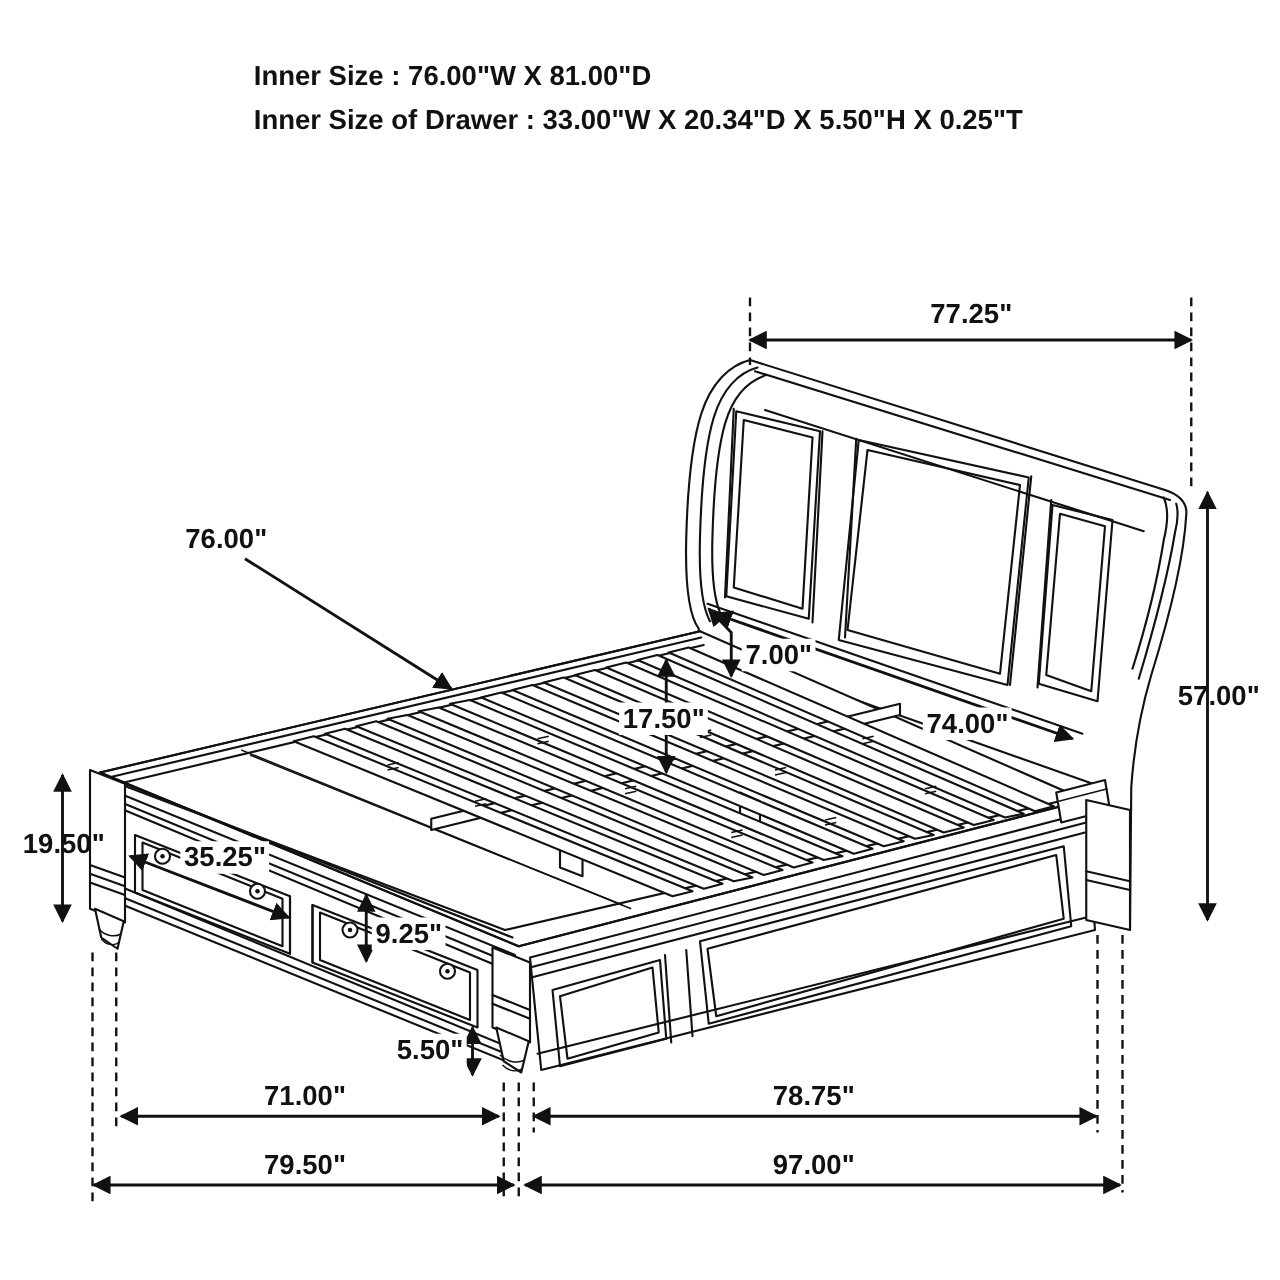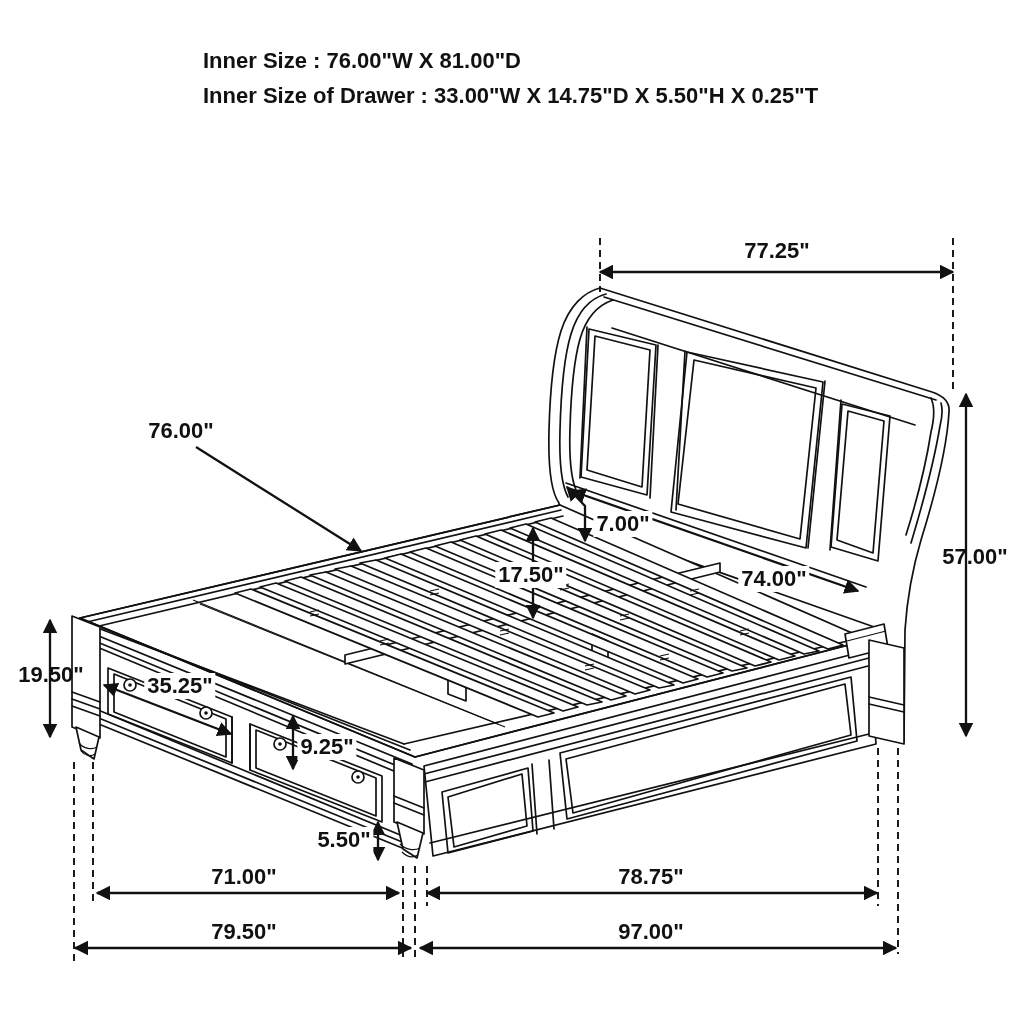--- a/index.html
+++ b/index.html
@@ -217,21 +217,21 @@
     <path class="dim" d="M293,716 L293,769" marker-start="url(#ah)" marker-end="url(#ah)"></path>
     <path class="dim" d="M378,822 L378,860" marker-start="url(#ah)" marker-end="url(#ah)"></path>
     <path class="dim" d="M97,893 L399,893" marker-start="url(#ah)" marker-end="url(#ah)"></path>
     <path class="dim" d="M427,893 L877,893" marker-start="url(#ah)" marker-end="url(#ah)"></path>
     <path class="dim" d="M75,948 L411,948" marker-start="url(#ah)" marker-end="url(#ah)"></path>
     <path class="dim" d="M420,948 L896,948" marker-start="url(#ah)" marker-end="url(#ah)"></path>
   </g>
 </svg>
 
 <div class="title-line" style="left:203px;top:61px">Inner Size : 76.00"W X 81.00"D</div>
-<div class="title-line" style="left:203px;top:96px">Inner Size of Drawer : 33.00"W X 14.75"D X 5.50"H X 0.25"T</div>
+<div class="title-line" style="left:203px;top:96px">Inner Size of Drawer : 33.00"W X 20.34"D X 5.50"H X 0.25"T</div>
 
 <div class="lbl" style="left:777px;top:251px">77.25"</div>
 <div class="lbl" style="left:975px;top:557px">57.00"</div>
 <div class="lbl" style="left:181px;top:431px">76.00"</div>
 <div class="lbl bg" style="left:623px;top:524px">7.00"</div>
 <div class="lbl bg" style="left:531px;top:575px">17.50"</div>
 <div class="lbl bg" style="left:774px;top:579px">74.00"</div>
 <div class="lbl" style="left:51px;top:675px">19.50"</div>
 <div class="lbl bg" style="left:180px;top:686px">35.25"</div>
 <div class="lbl bg" style="left:327px;top:747px">9.25"</div>

